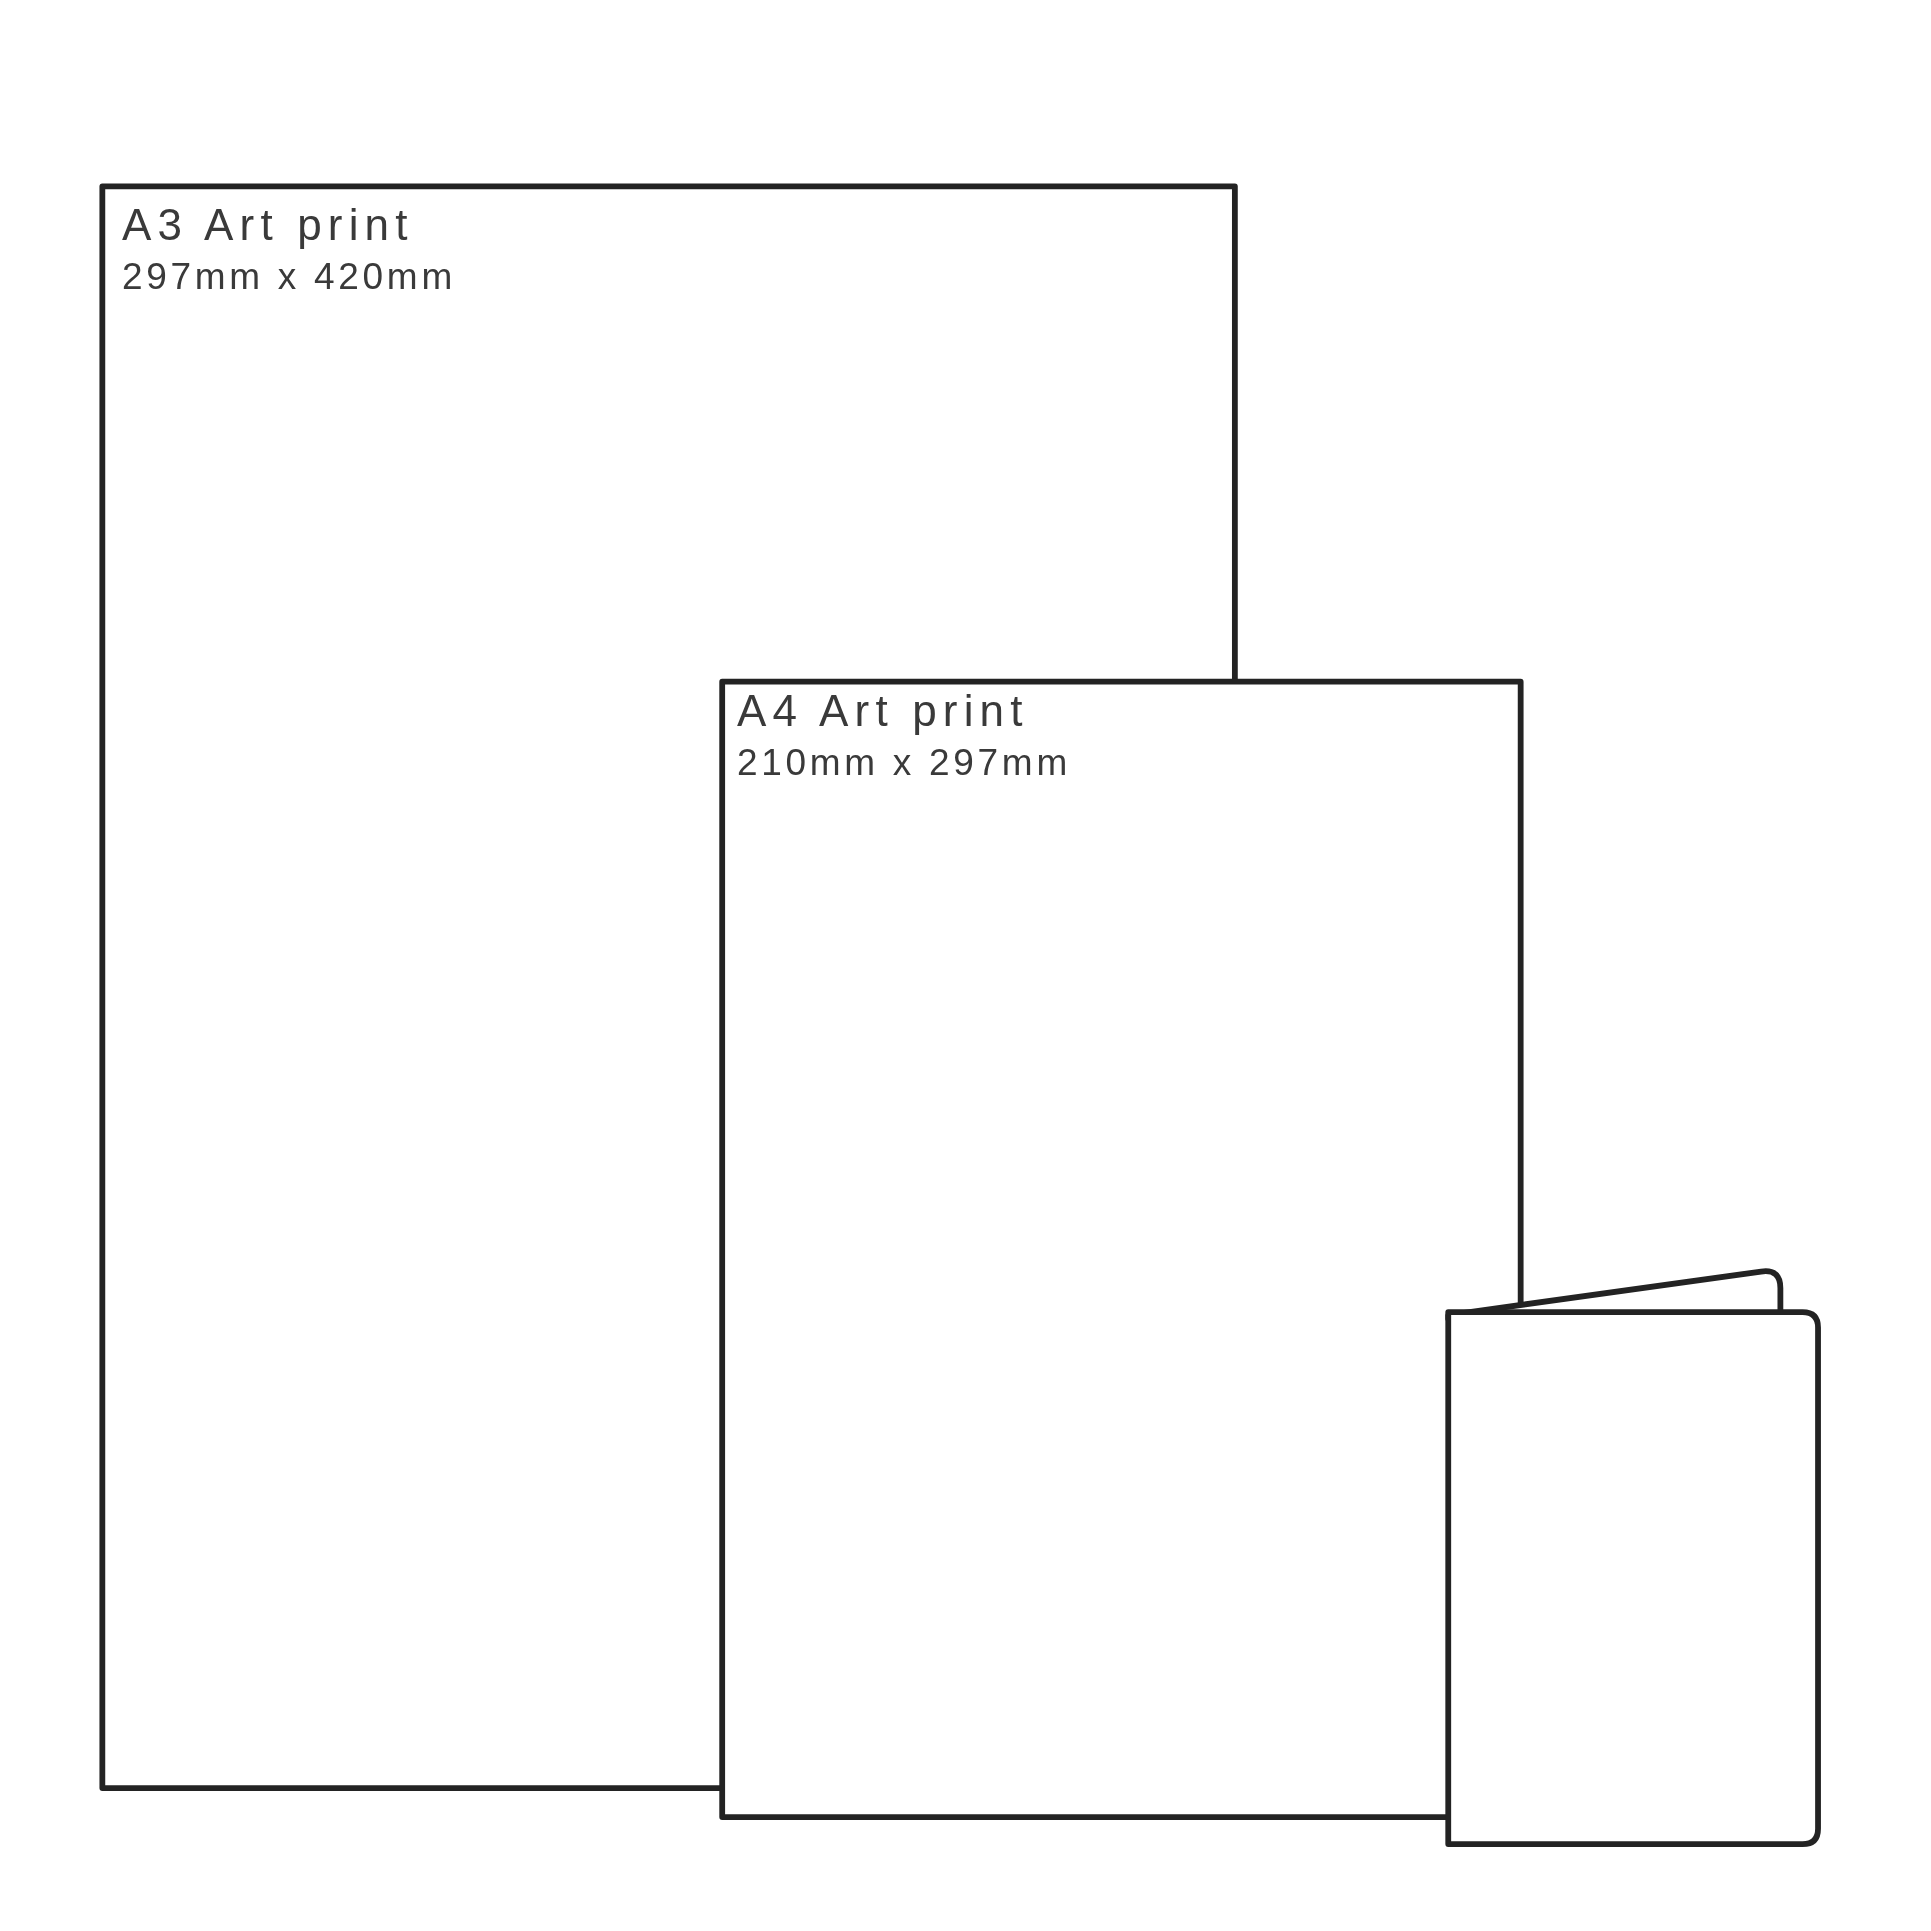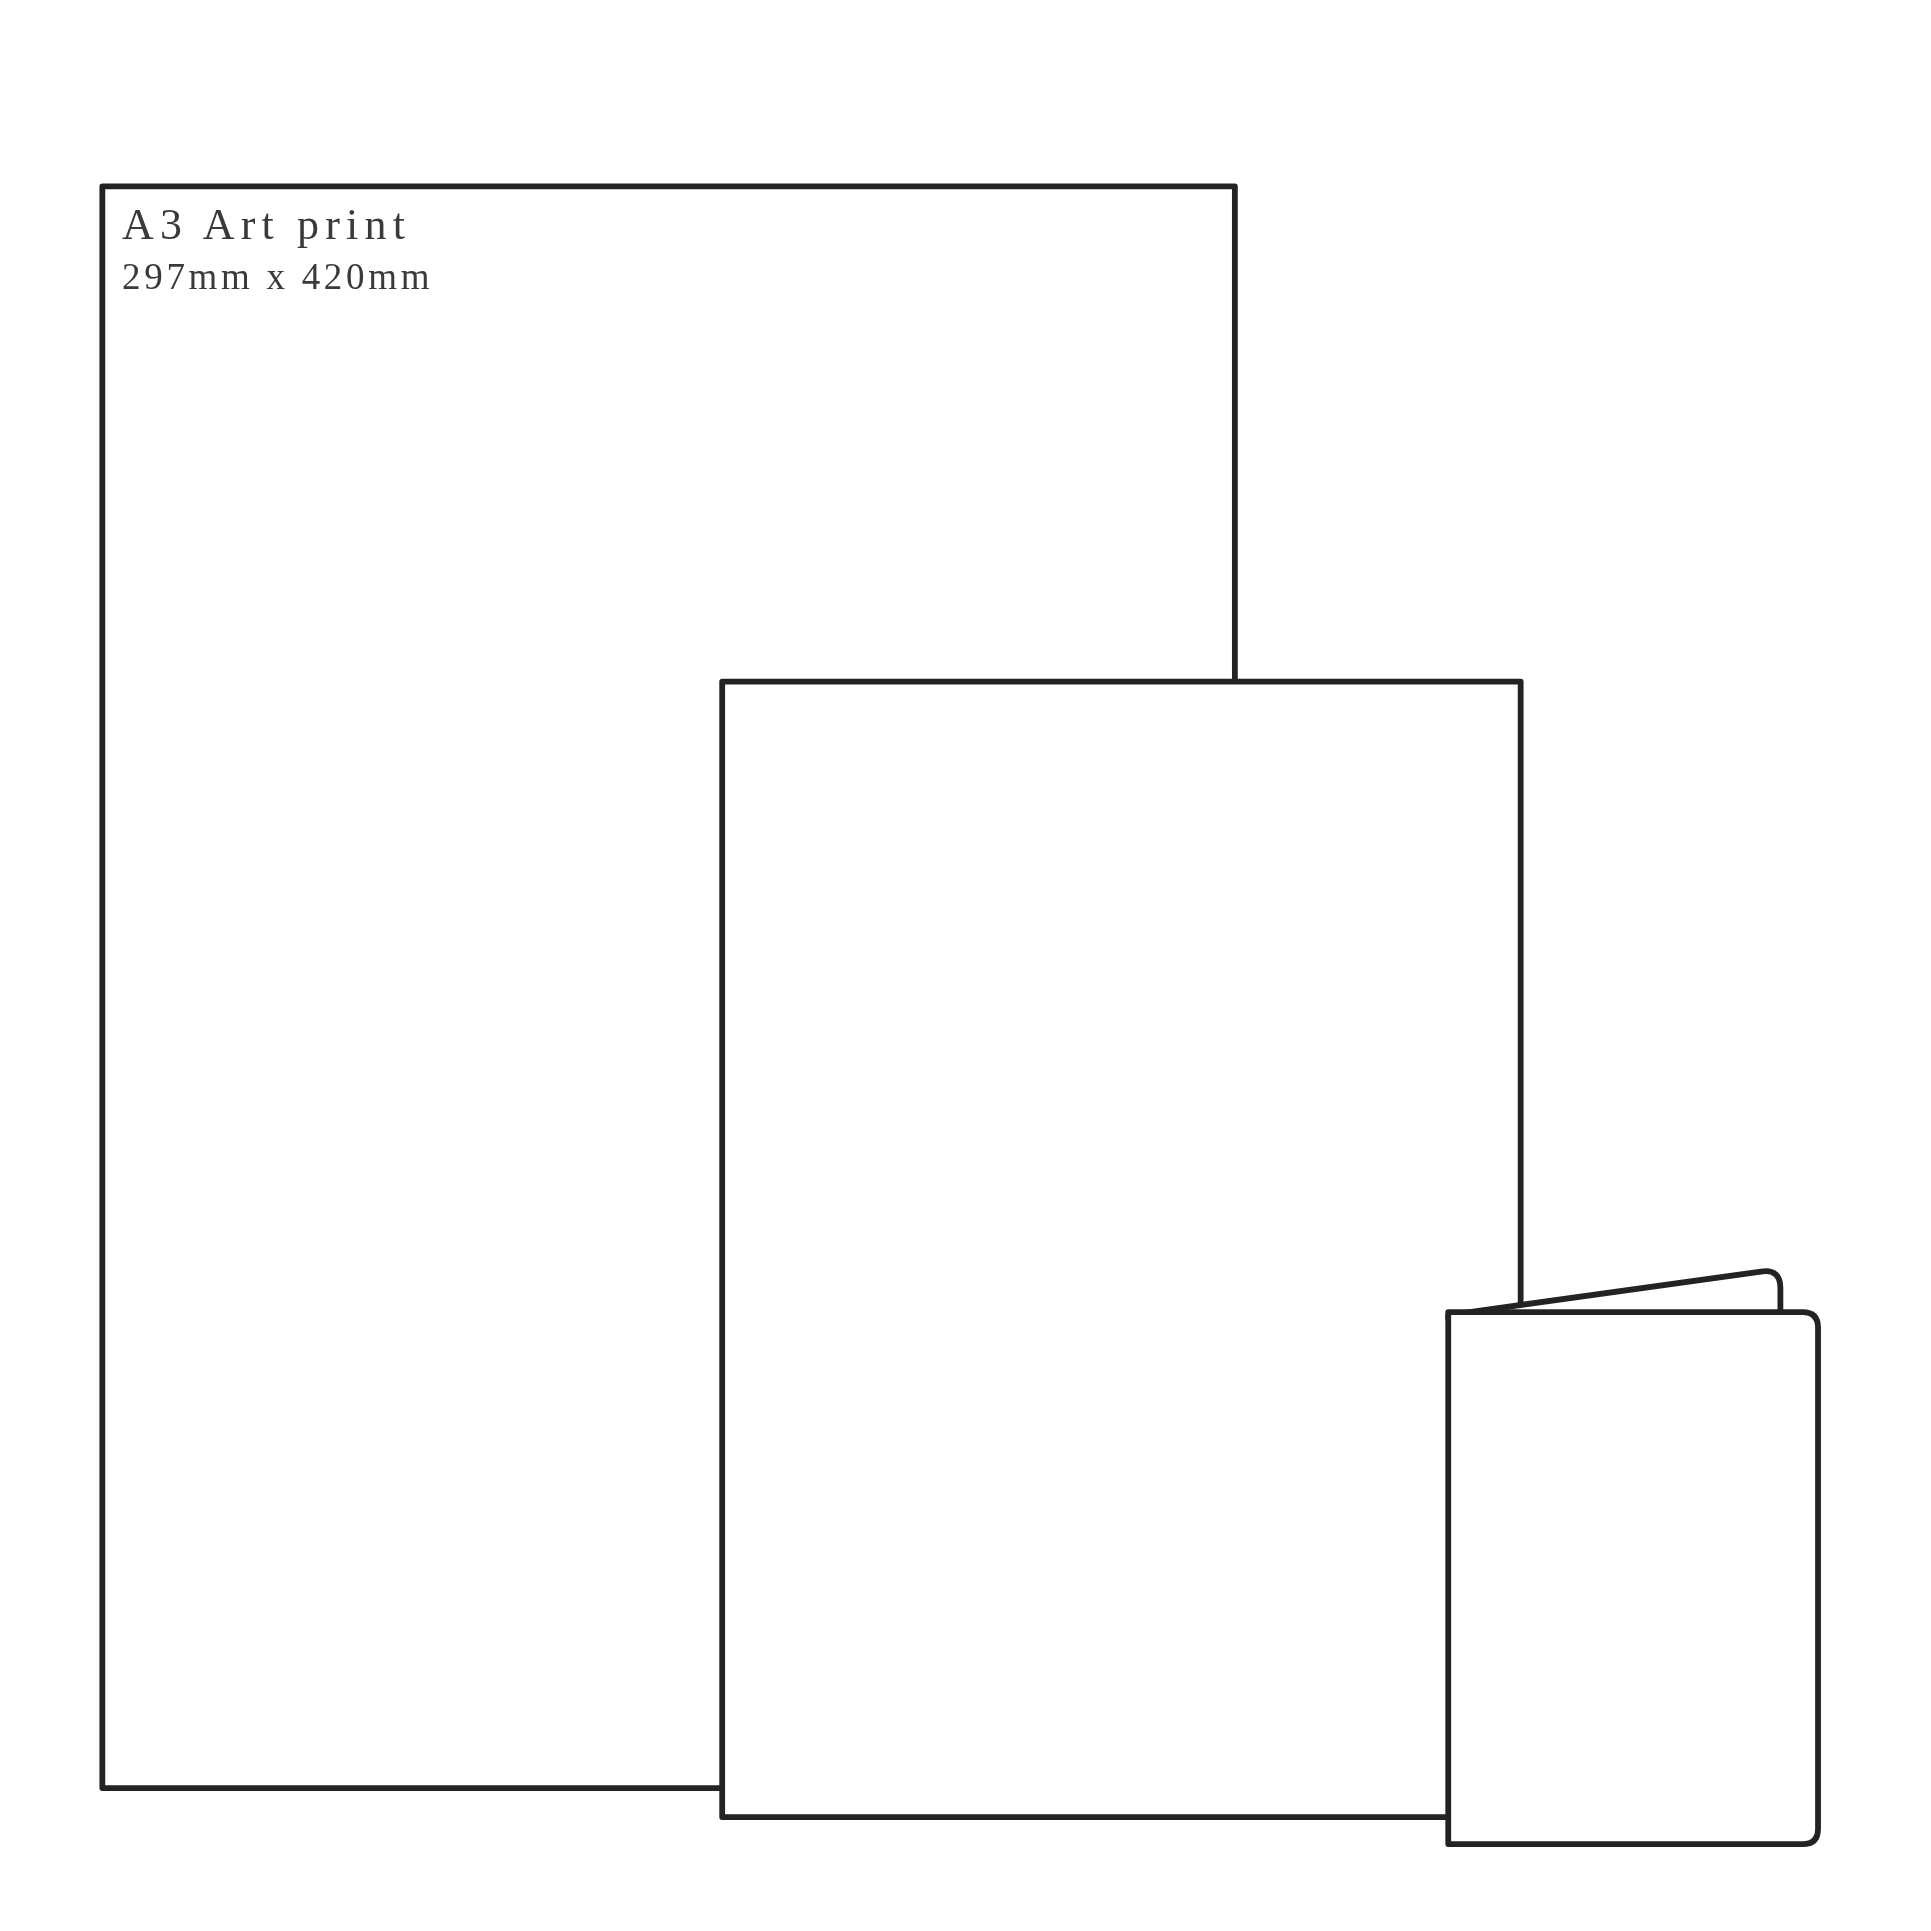--- a/index.html
+++ b/index.html
@@ -6,21 +6,21 @@
     --bg:#ffffff;
     --outline:#232323;
     --text:#3a3a3a;
   }
   html,body{margin:0;padding:0;background:var(--bg);}
   .canvas{
     position:relative;
     width:1931px;height:1931px;
     background:var(--bg);
     overflow:hidden;
-    font-family:Liberation Serif, serif;
+    font-family:Liberation Sans, sans-serif;
   }
   .drawing{position:absolute;left:0;top:0;}
   .drawing rect,.drawing path{
     fill:#ffffff;
     stroke:var(--outline);
     stroke-width:6;
     stroke-linejoin:round;
   }
   .label{
     position:absolute;
@@ -64,16 +64,20 @@
     <path d="M 1500 1362 L 1824 1317 Q 1844 1314 1844 1334 L 1844 1366 L 1500 1366 Z"></path>
 
     <path d="M 1500 1359 L 1867 1359 Q 1883 1359 1883 1375 L 1883 1894 Q 1883 1910 1867 1910 L 1500 1910 Z"></path>
   </svg>
 
   <div class="label" style="left:122px;top:203px">
     <div class="title">A3 Art print</div>
     <div class="dims">297mm x 420mm</div>
   </div>
 
+  <div class="label" style="left:737px;top:689px">
+    <div class="title">A4 Art print</div>
+    <div class="dims">210mm x 297mm</div>
+  </div>
 
 
 </div>
 
 
 </body></html>

